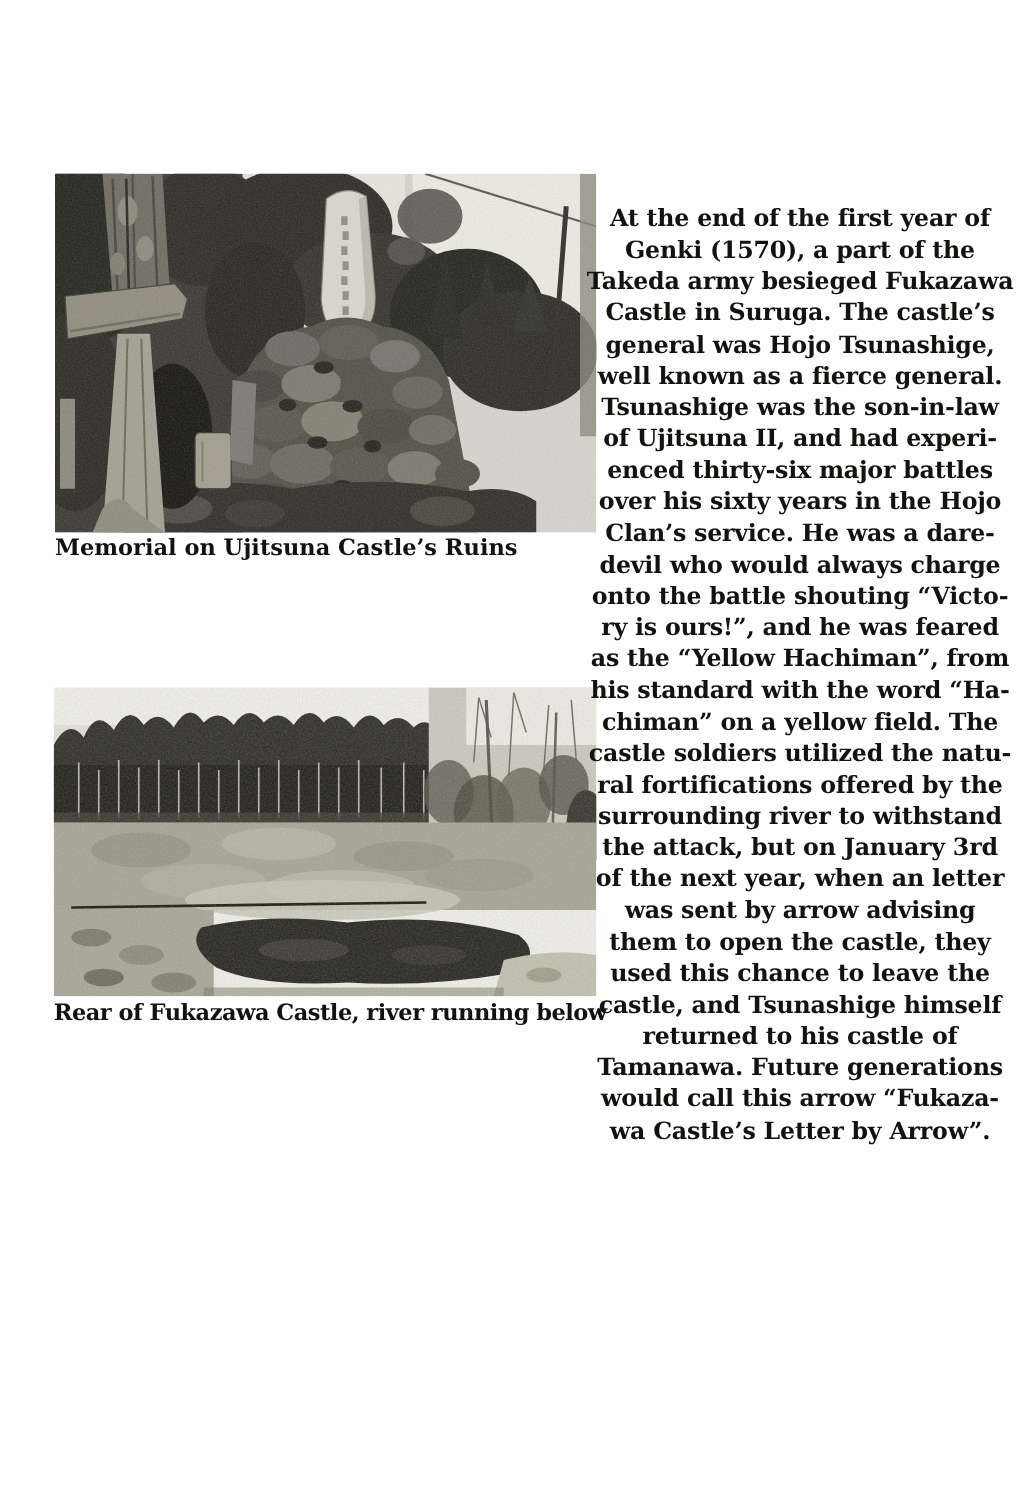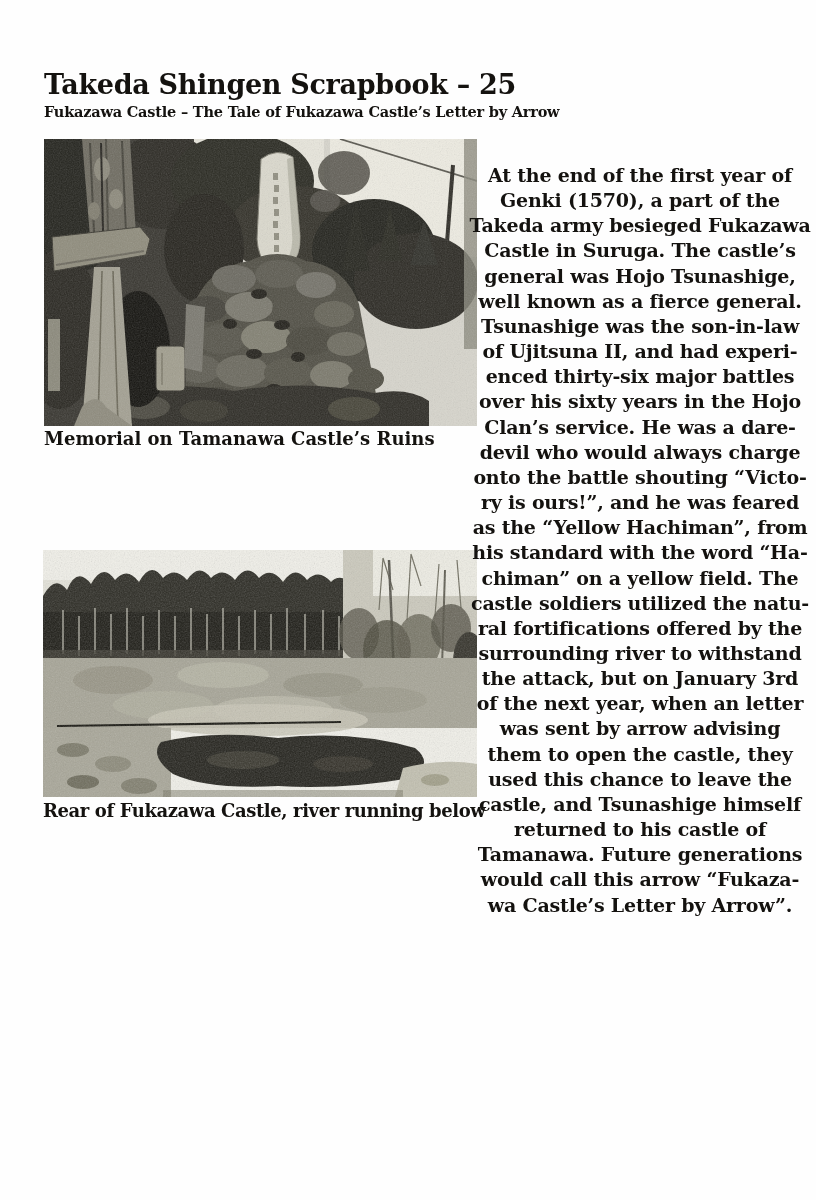--- a/index.html
+++ b/index.html
@@ -34,24 +34,20 @@
     font-size:19px;font-weight:700;line-height:25.15px;
     text-align:center;white-space:pre;letter-spacing:-0.2px;
     color:#14120f;
   }
 </style>
 </head>
 <body>
 
 <div class="page">
 
-  <div class="header">
-    <h1 class="title">Takeda Shingen Scrapbook – 25</h1>
-    <h2 class="subtitle">Fukazawa Castle – The Tale of Fukazawa Castle’s Letter by Arrow</h2>
-  </div>
 
   <figure class="fig-memorial">
     <svg class="photo" width="433" height="287" viewBox="0 0 433 287" xmlns="http://www.w3.org/2000/svg">
       <defs>
         <filter id="grain1" x="0" y="0" width="100%" height="100%">
           <feTurbulence type="fractalNoise" baseFrequency="0.85" numOctaves="2" seed="7"></feTurbulence>
           <feColorMatrix type="saturate" values="0"></feColorMatrix>
           <feComponentTransfer>
               <feFuncA type="linear" slope="0.45" intercept="0"></feFuncA>
             </feComponentTransfer>
@@ -151,21 +147,21 @@
       <line x1="69" y1="132" x2="74" y2="285" stroke="#6b6758" stroke-width="1.6"></line>
       <path d="M38,268 Q52,252 62,268 L88,287 L30,287 Z" fill="#8e8b7d"></path>
       <rect x="4" y="180" width="12" height="72" fill="#8b897b"></rect>
 
       <rect x="112" y="207" width="29" height="45" rx="4" fill="#a19e8e" stroke="#33312a" stroke-width="1"></rect>
       <line x1="118" y1="214" x2="118" y2="246" stroke="#7c7969" stroke-width="1.5"></line>
       <polygon points="142,165 161,168 158,233 140,229" fill="#7b7970"></polygon>
 
       <rect x="0" y="0" width="433" height="287" filter="url(#grain1)" opacity="0.5"></rect>
     </svg>
-    <figcaption>Memorial on Tamanawa Castle’s Ruins</figcaption>
+    <figcaption>Memorial on Ujitsuna Castle’s Ruins</figcaption>
   </figure>
 
   <figure class="fig-rear">
     <svg class="photo" width="434" height="247" viewBox="0 0 434 247" xmlns="http://www.w3.org/2000/svg">
       <defs>
         <filter id="grain2" x="0" y="0" width="100%" height="100%">
           <feTurbulence type="fractalNoise" baseFrequency="0.8" numOctaves="2" seed="11"></feTurbulence>
           <feColorMatrix type="saturate" values="0"></feColorMatrix>
           <feComponentTransfer>
               <feFuncA type="linear" slope="0.5" intercept="0"></feFuncA>

